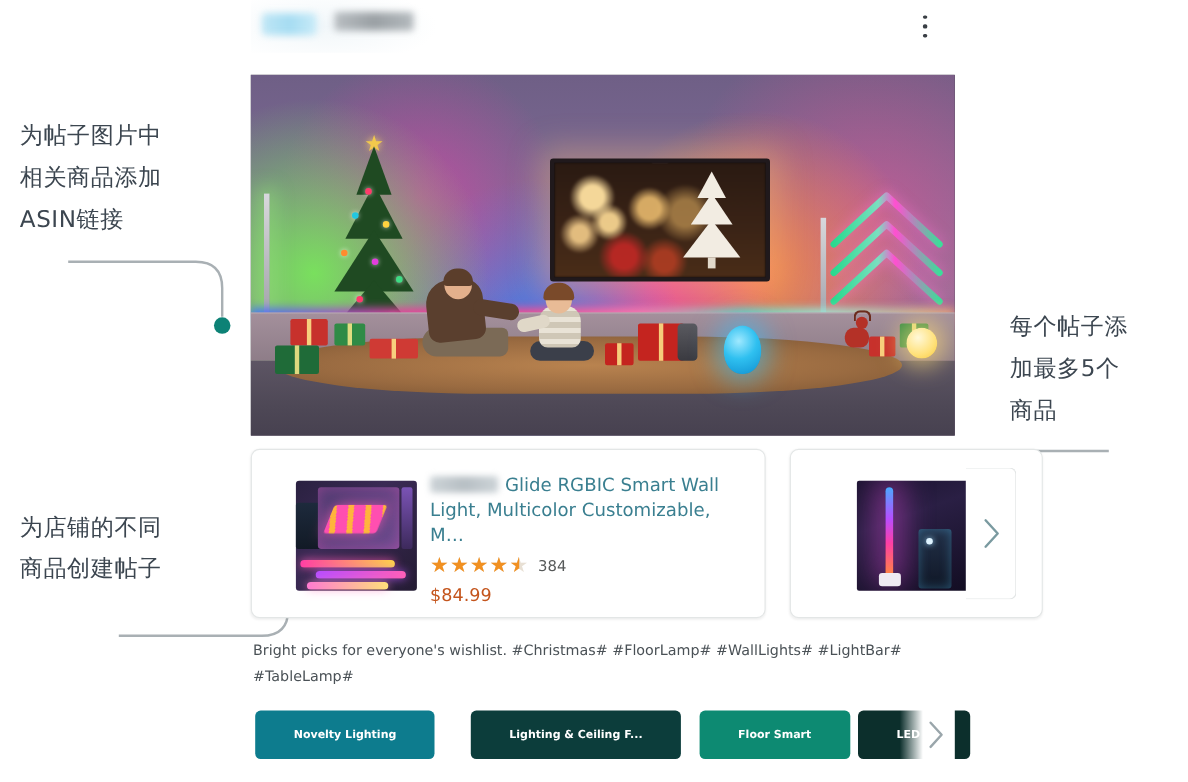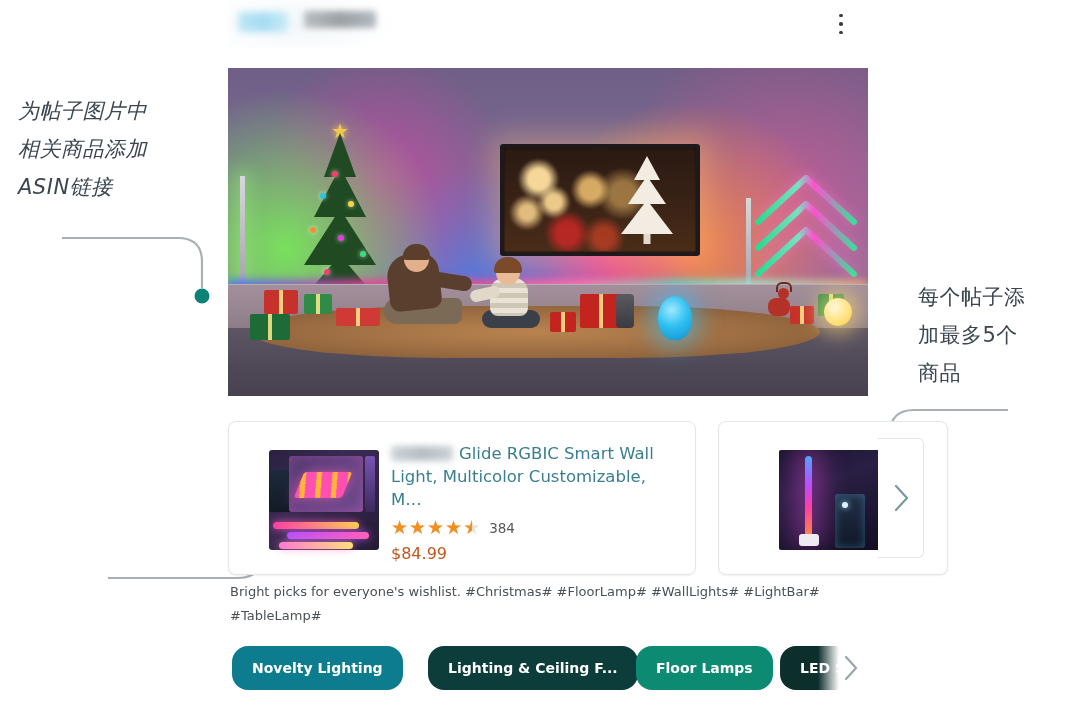--- a/index.html
+++ b/index.html
@@ -14,21 +14,21 @@
   
   .annot {
     position: absolute;
     color: #3c4650;
     font-size: 21px;
     line-height: 38px;
     letter-spacing: 0.5px;
     white-space: pre-line;
     font-family: "DejaVu Sans", "Liberation Sans", sans-serif;
   }
-  #annot-asin { left: 18px; top: 92px; width: 200px; font-style: italic; }
+  #annot-asin { left: 18px; top: 104px; width: 200px; }
   #annot-create { left: 18px; top: 460px; width: 200px; }
   #annot-max5 { left: 918px; top: 278px; width: 160px; }
 
   .leader { position: absolute; }
   .leader svg { display: block; overflow: visible; }
   .dot { fill: #0d8276; }
   .lead-line { fill: none; stroke: #a9b0b4; stroke-width: 2.2; }
 
   
   .post {
@@ -204,21 +204,21 @@
     background: radial-gradient(circle at 38% 32%, #fff8d8, #ffe17a 60%, #f7c93f 100%);
     box-shadow: 0 0 20px 8px rgba(255,220,120,.6);
   }
   .deer { position: absolute; right: 76px; top: 218px; width: 26px; height: 34px; }
   .deer-body { position:absolute; left:2px; top:12px; width:22px; height:18px; border-radius:8px; background:#b43127; }
   .deer-head { position:absolute; left:12px; top:2px; width:11px; height:11px; border-radius:50%; background:#b43127; }
   .deer-antler { position:absolute; left:10px; top:-4px; width:16px; height:10px;
     border-top:2px solid #6b2b1c; border-left:2px solid #6b2b1c; border-right:2px solid #6b2b1c; border-radius:6px 6px 0 0; }
 
   
-  .cards { position: absolute; left: 0px; top: 421px; width: 695px; height: 158px; }
+  .cards { position: absolute; left: 0px; top: 408px; width: 695px; height: 158px; }
   .pcard {
     position: absolute; top: 0; height: 154px;
     background: #fff; border: 1px solid #e3e6e6; border-radius: 8px;
     box-shadow: 0 1px 2px rgba(15,17,17,.06);
   }
   #pcard-1 { left: 0px; width: 468px; }
   #pcard-2 { left: 490px; width: 230px; overflow: hidden; }
   .p-thumb {
     position: absolute; left: 40px; top: 28px; width: 110px; height: 100px;
   }
@@ -298,22 +298,22 @@
     position: absolute; left: 2px; top: 580px; width: 600px;
     font-size: 13px; line-height: 24px; color: #4a5156;
     font-family: "DejaVu Sans","Liberation Sans",sans-serif;
   }
 
   
   .chips { position: absolute; left: 0px; top: 646px; width: 640px; height: 46px; }
   .chip {
     position: absolute; top: 0; height: 44px;
     display: flex; align-items: center; justify-content: center;
-    padding: 0 20px; border-radius: 16px;
-    color: #ffffff; font-size: 14px; font-weight: bold;
+    padding: 0 35px; border-radius: 5px;
+    color: #ffffff; font-size: 10px; font-weight: bold;
     font-family: "DejaVu Sans","Liberation Sans",sans-serif;
     white-space: nowrap; cursor: pointer;
   }
   .chip-fade {
     position: absolute; right: 0px; top: -6px; width: 50px; height: 58px;
     background: linear-gradient(90deg, rgba(255,255,255,0) 0%, #ffffff 42%);
   }
   .chips-next {
     position: absolute; right: 2px; top: 4px; width: 30px; height: 36px;
     display: flex; align-items: center; justify-content: center; cursor: pointer;
@@ -327,20 +327,22 @@
   <div class="annot" id="annot-asin">为帖子图片中
 相关商品添加
 ASIN链接</div>
   <div class="leader" style="left:60px; top:232px;">
     <svg width="160" height="72" viewBox="0 0 160 72">
       <path class="lead-line" d="M2,6 H118 Q142,6 142,30 V56"></path>
       <circle class="dot" cx="142" cy="64" r="7.5"></circle>
     </svg>
   </div>
 
+  <div class="annot" id="annot-create">为店铺的不同
+商品创建帖子</div>
   <div class="leader" style="left:106px; top:498px;">
     <svg width="170" height="86" viewBox="0 0 170 86">
       <path class="lead-line" d="M2,80 H132 Q156,80 156,56 V16"></path>
       <circle class="dot" cx="156" cy="8" r="7.5"></circle>
     </svg>
   </div>
 
   <div class="annot" id="annot-max5">每个帖子添
 加最多5个
 商品</div>
@@ -498,21 +500,21 @@
           <polyline points="5,4 16,16 5,28" fill="none" stroke="#7a9aa0" stroke-width="2.2" stroke-linecap="round" stroke-linejoin="round"></polyline>
         </svg>
       </div>
     </div>
 
     <div class="caption">Bright picks for everyone's wishlist. #Christmas# #FloorLamp# #WallLights# #LightBar# #TableLamp#</div>
 
     <div class="chips">
       <div class="chip" id="chip-0" style="background: rgb(13, 124, 142); left: 4px;">Novelty Lighting</div>
       <div class="chip" id="chip-1" style="background: rgb(12, 61, 59); left: 200px;">Lighting &amp; Ceiling F...</div>
-      <div class="chip" id="chip-2" style="background: rgb(13, 138, 114); left: 408px;">Floor Lamps</div>
+      <div class="chip" id="chip-2" style="background: rgb(13, 138, 114); left: 408px;">Floor Smart</div>
       <div class="chip" id="chip-3" style="background: rgb(12, 47, 44); left: 552px;">LED S</div>
       <div class="chip-fade"></div>
       <div class="chips-next">
         <svg width="18" height="28" viewBox="0 0 18 28" aria-hidden="true">
           <polyline points="4,3 14,14 4,25" fill="none" stroke="#9aa6ab" stroke-width="2.2" stroke-linecap="round" stroke-linejoin="round"></polyline>
         </svg>
       </div>
     </div>
 
   </div>

